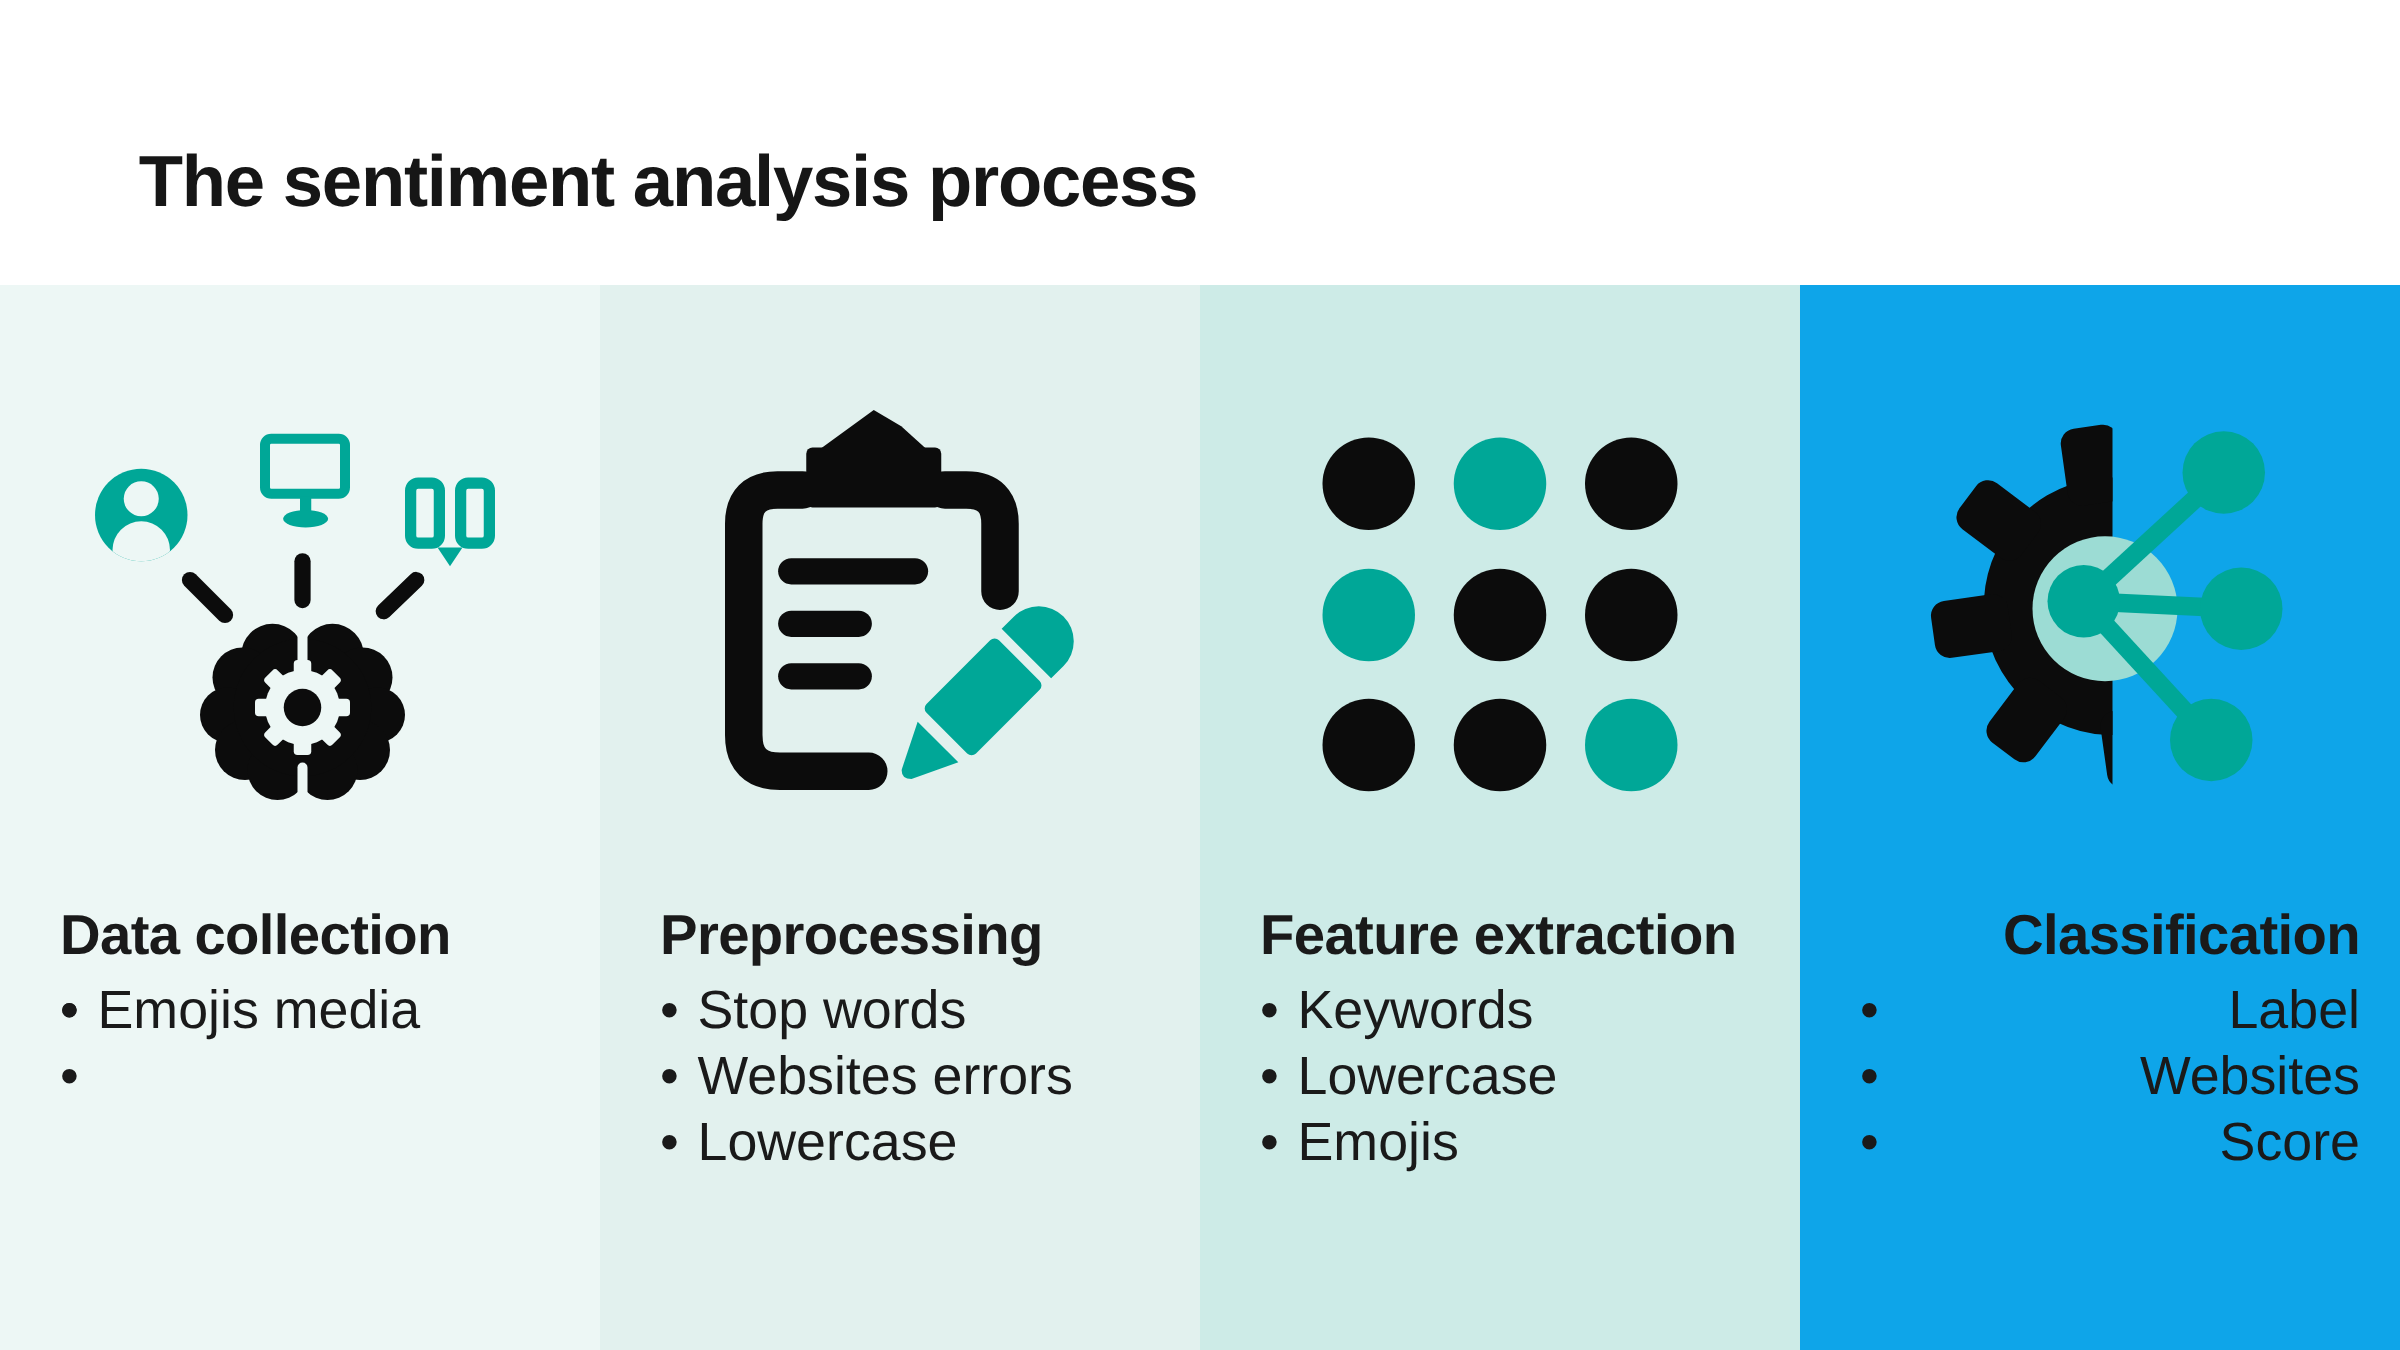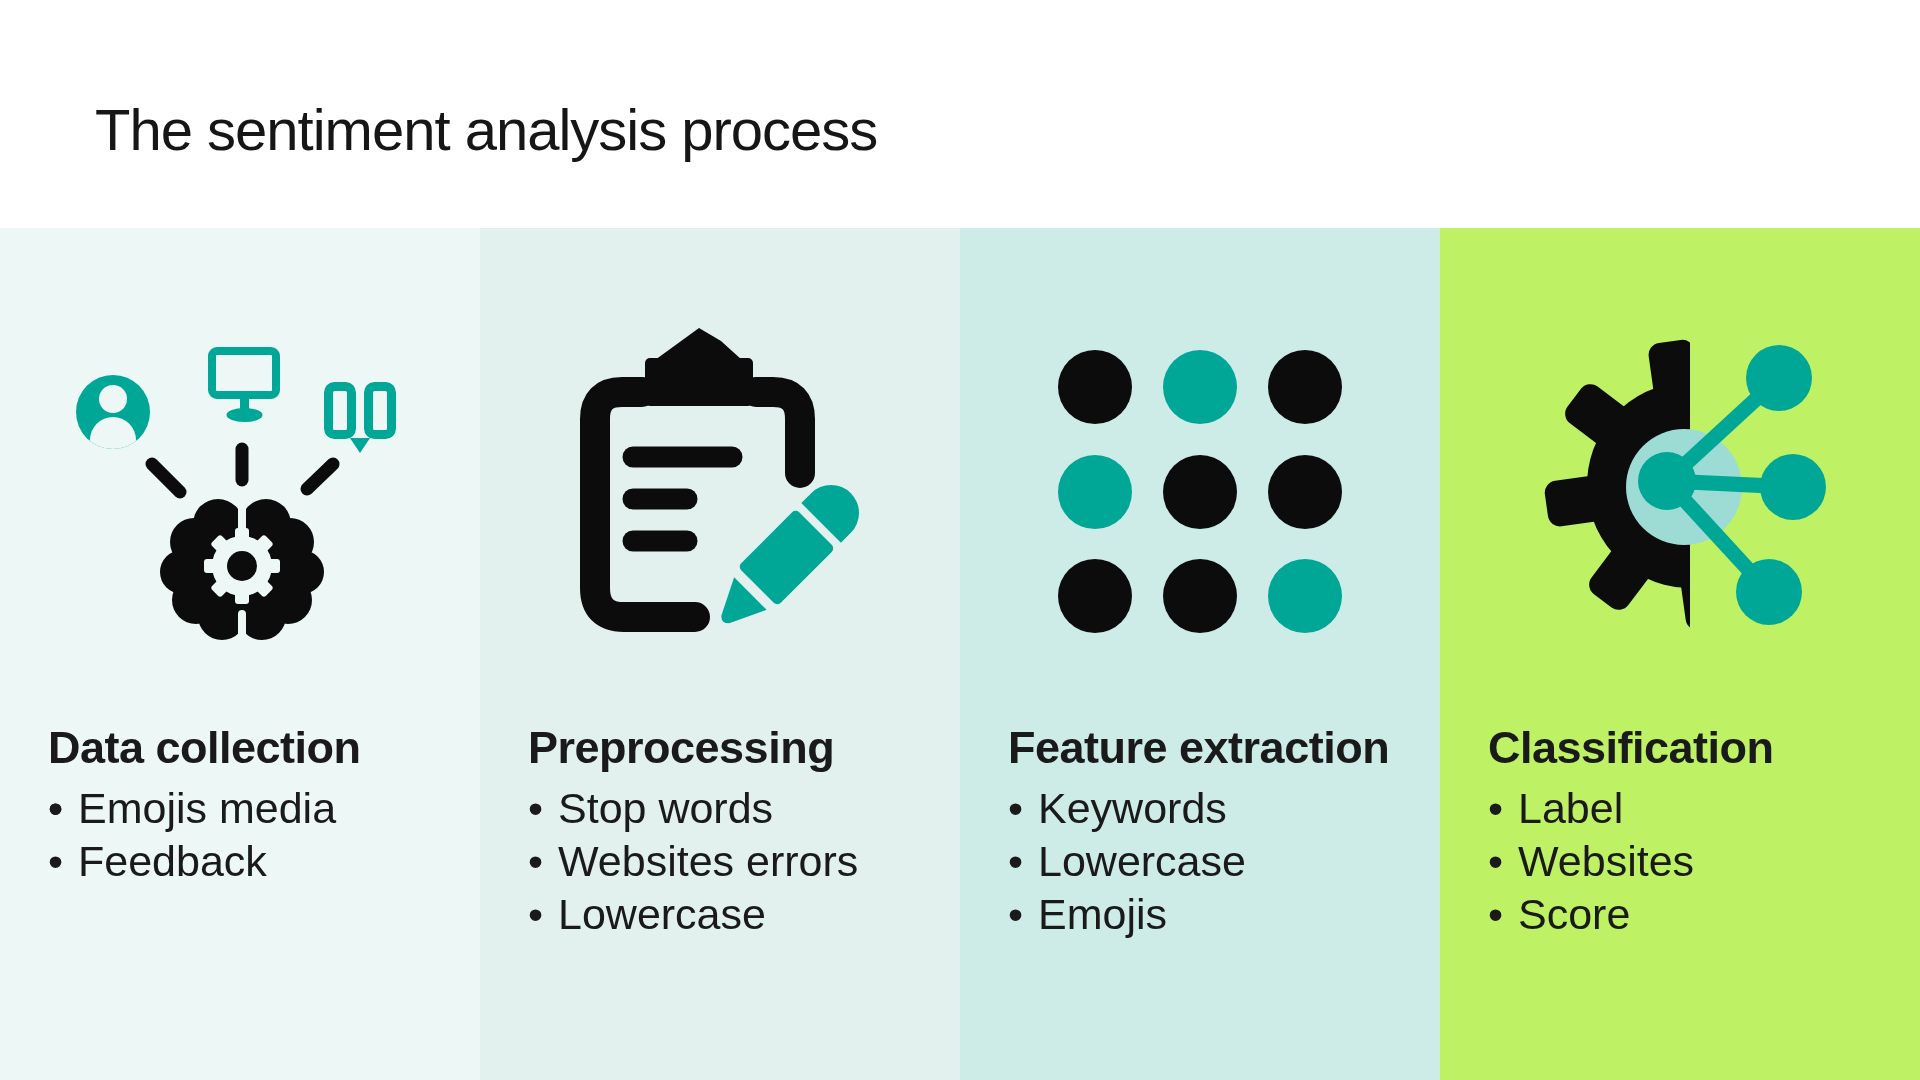--- a/index.html
+++ b/index.html
@@ -4,22 +4,22 @@
 <style>
   html,body{margin:0;padding:0;}
   body{
     width:1920px;height:1080px;overflow:hidden;
     font-family:"Liberation Sans","DejaVu Sans",sans-serif;
     background:#ffffff;
   }
   .stage{position:relative;width:1920px;height:1080px;}
   header{position:absolute;left:0;top:0;width:1920px;height:228px;background:var(--header-bg,#fff);}
   h1{
-    position:absolute;left:95px;top:96px;margin:0;
-    font-size:58px;font-weight:400;letter-spacing:-1px;color:#161616;
+    position:absolute;left:95px;top:96px;margin:16px;
+    font-size:58px;font-weight:700;letter-spacing:-1px;color:#161616;
     white-space:nowrap;
   }
   .band{position:absolute;left:0;top:228px;width:1920px;height:852px;display:flex;}
   .col{position:relative;width:480px;height:852px;padding-left:12px;}
   .icon-wrap{position:absolute;left:0;top:0;width:480px;height:480px;}
   .icon-wrap svg{position:absolute;left:0;top:0;}
   .col-text{position:absolute;left:48px;top:494px;width:400px;color:#1a1a1a;}
   .col-text h2{margin:0 0 8px 0;font-size:45px;font-weight:700;letter-spacing:-0.5px;}
   .col-text ul{list-style:none;margin:0;padding:0;}
   .col-text li{position:relative;padding-left:30px;font-size:43px;line-height:53px;}
@@ -100,21 +100,21 @@
             </g>
             <circle cx="242" cy="338" r="15" fill="var(--ink)"></circle>
           </g>
         </svg>
       </div>
       <div class="col-text">
         <h2>Data collection</h2>
         <ul>
           <li><span class="b">•</span></li>
           <li><span class="b">•</span><span>Emojis media</span></li>
-          <li><span class="b">•</span><span>Feedback</span></li>
+          <li><span class="b">•</span></li>
         </ul>
       </div>
     </section>
 
     <section class="col" style="background: rgb(226, 241, 238); --col-bg: #e2f1ee;">
       <div class="icon-wrap">
         <svg width="480" height="480" viewBox="0 0 480 480">
 
           <g stroke="var(--ink)" stroke-width="30" fill="none" stroke-linecap="round" stroke-linejoin="round">
             <path d="M 162,164 L 142,164 Q 115,164 115,191 L 115,360 Q 115,389 144,389 L 215,389"></path>
@@ -166,21 +166,21 @@
       <div class="col-text">
         <h2>Feature extraction</h2>
         <ul>
           <li><span class="b">•</span><span>Keywords</span></li>
           <li><span class="b">•</span><span>Lowercase</span></li>
           <li><span class="b">•</span><span>Emojis</span></li>
         </ul>
       </div>
     </section>
 
-    <section class="col" style="background: #bef264; --col-bg: #9cdcd4;">
+    <section class="col" style="background: #0ea5e9; text-align: right; --col-bg: #9cdcd4;">
       <div class="icon-wrap">
         <svg width="480" height="480" viewBox="0 0 480 480">
           <defs>
             <clipPath id="gearcut">
                 <rect x="60" y="85" width="190" height="350"></rect>
               </clipPath>
           </defs>
 
           <g clip-path="url(#gearcut)">
             <g fill="var(--ink)" transform="rotate(-8 250 257)">

